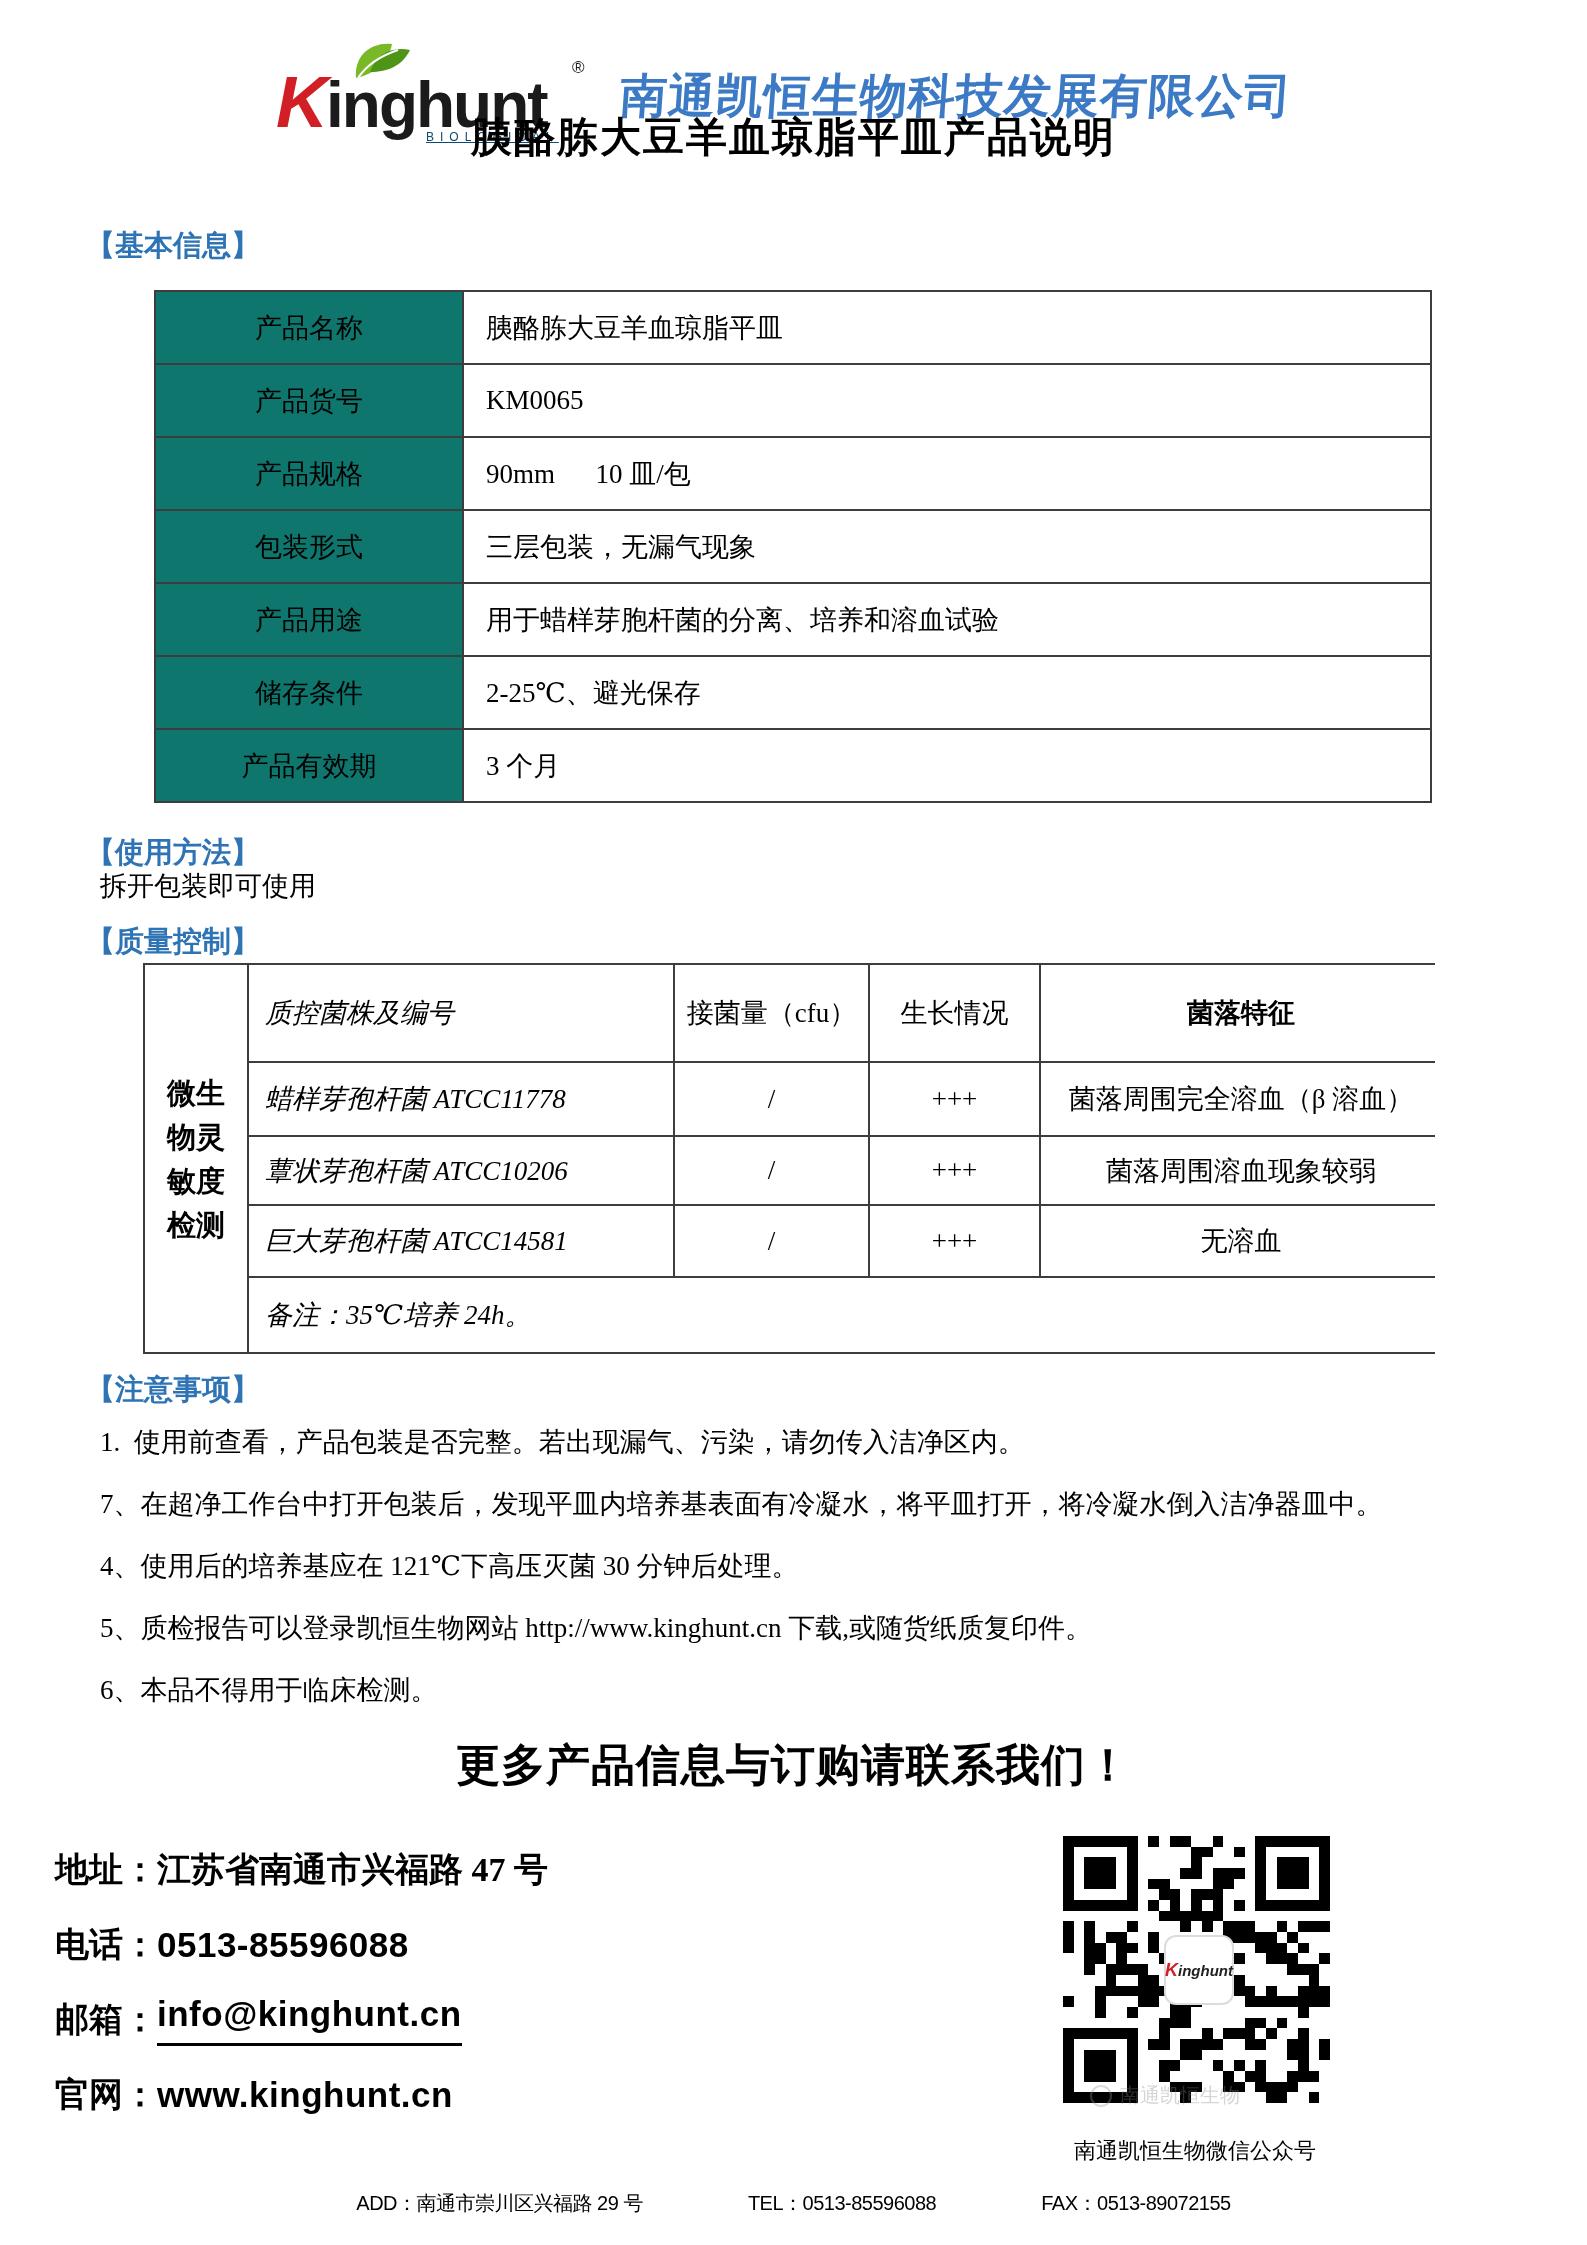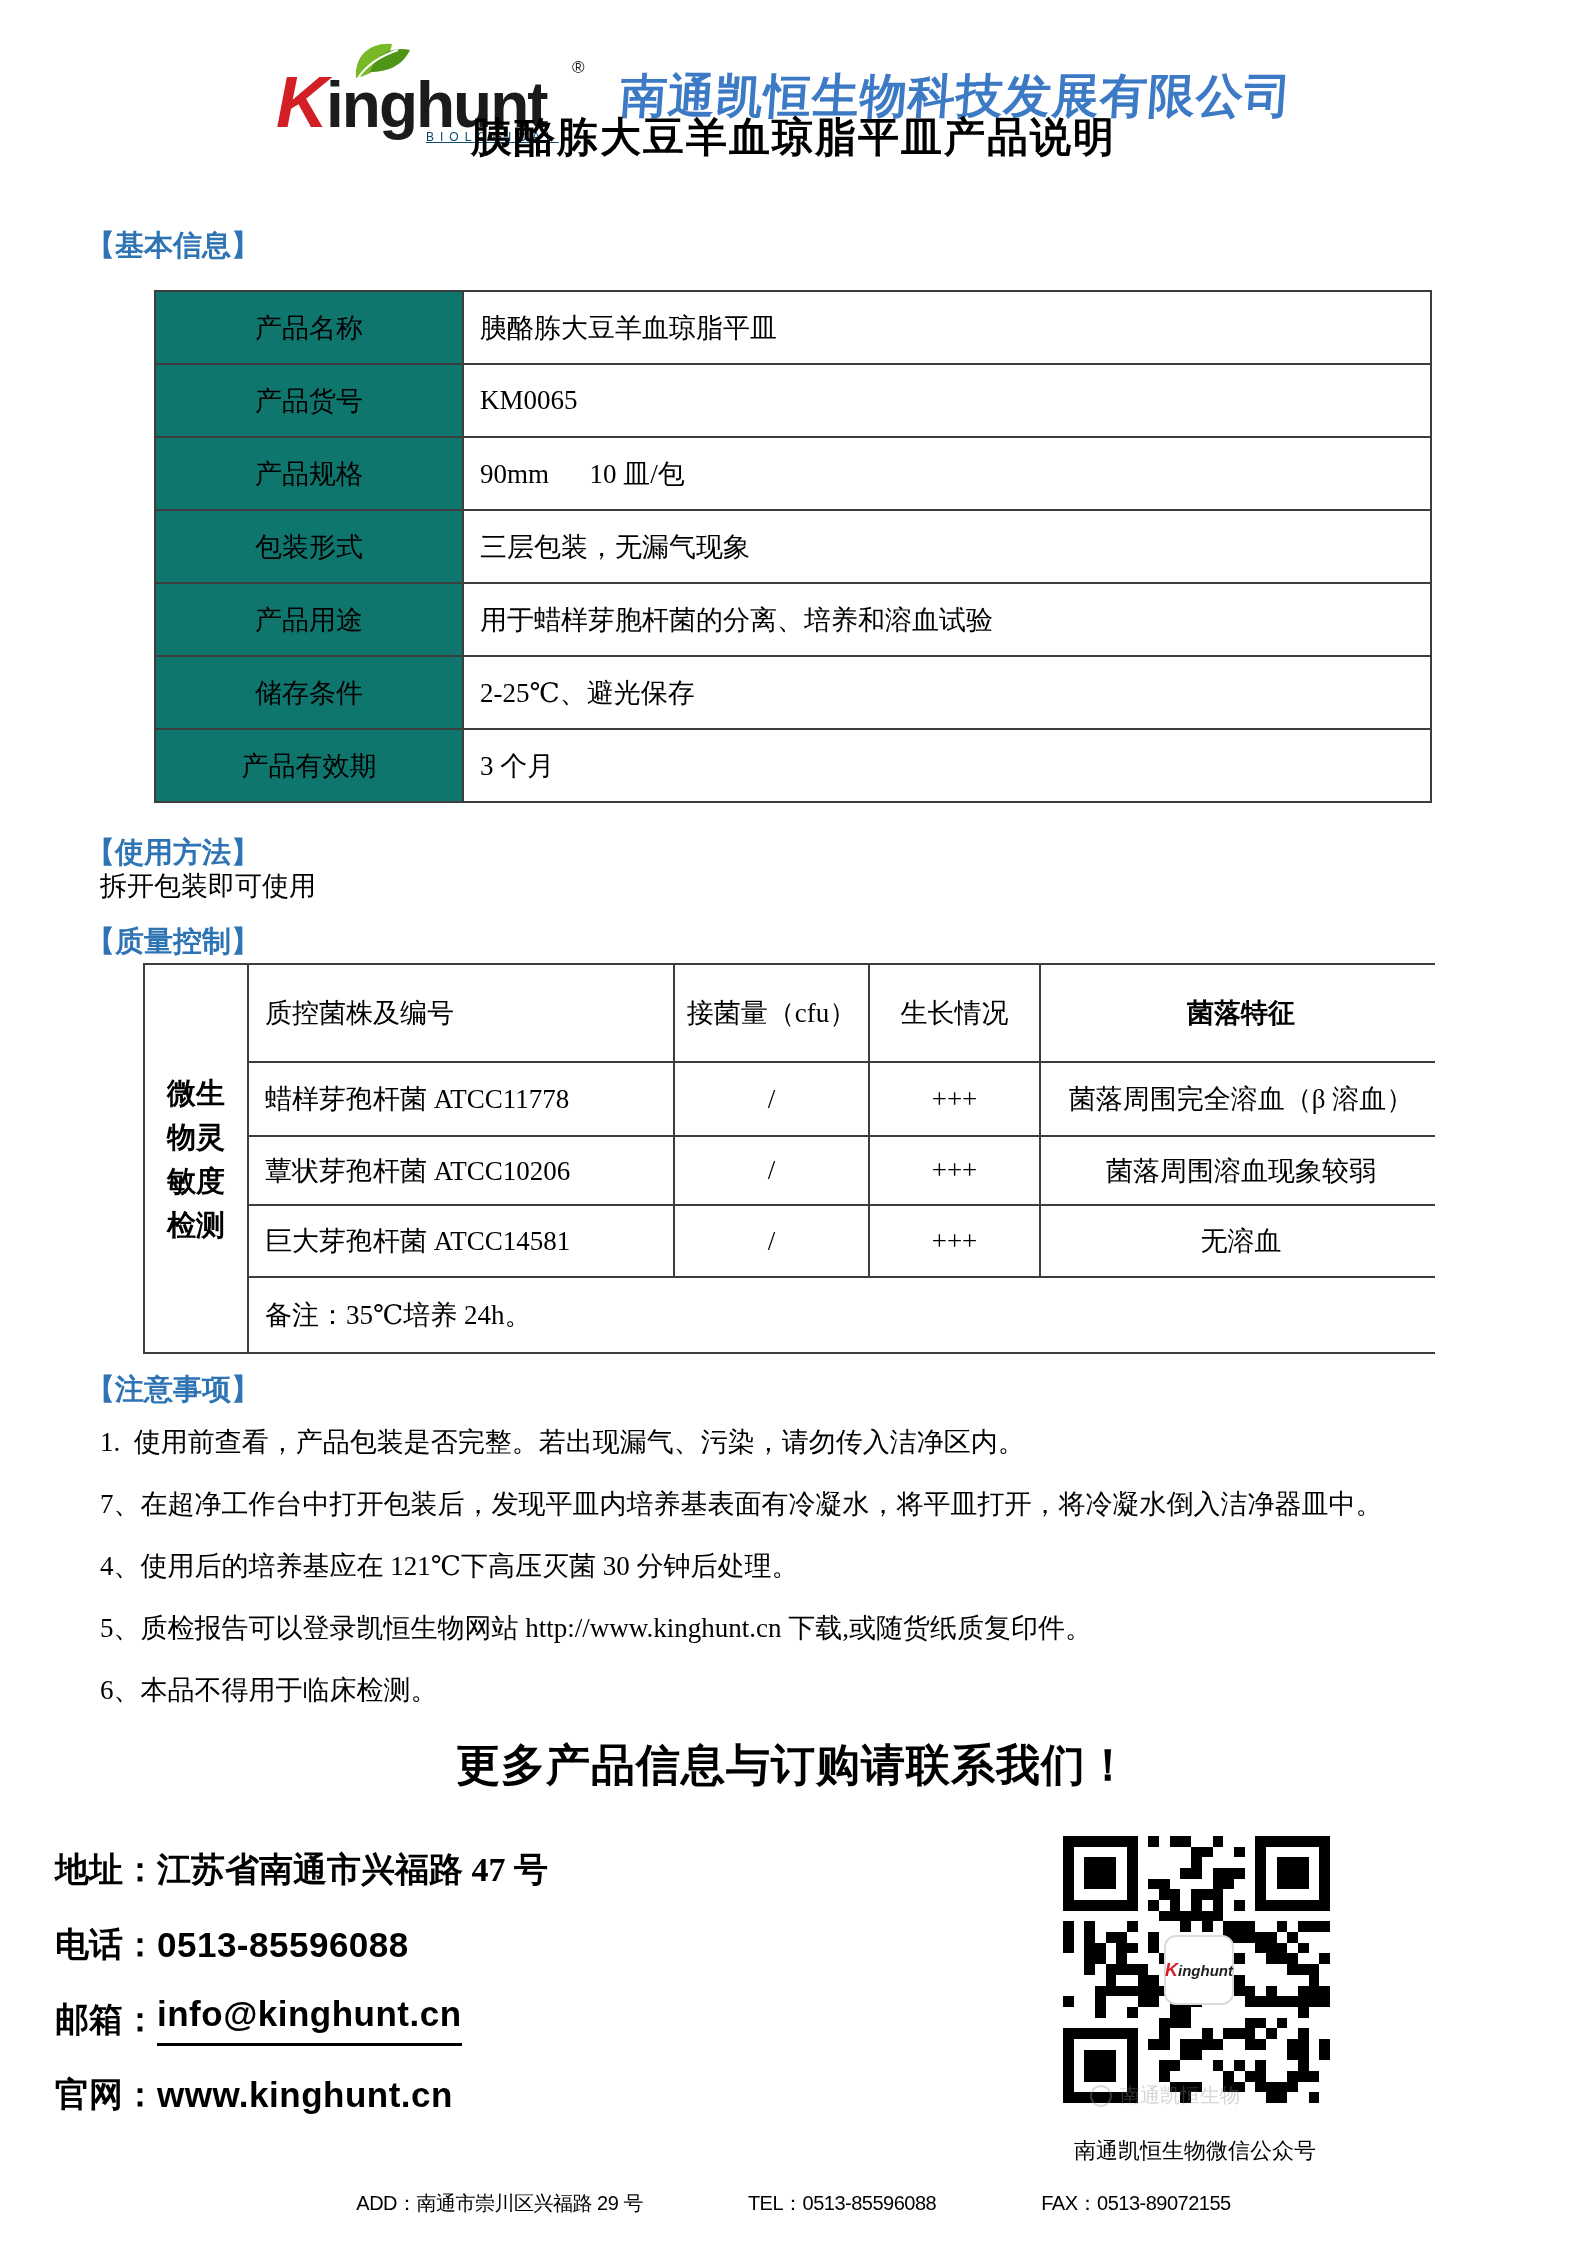--- a/index.html
+++ b/index.html
@@ -49,33 +49,33 @@
 
   
   #basic-table{left:154px;top:290px;width:1278px;border-collapse:collapse;}
   #basic-table td{
     border:2px solid #3d3d3d;height:69px;font-size:27px;
     white-space:pre-wrap;
   }
   #basic-table td.lbl{
     width:304px;background:#0f766e;text-align:center;
   }
-  #basic-table td.val{padding-left:16px;}
+  #basic-table td.val{padding-left:22px;}
 
   
   #qc-table{
     left:143px;top:963px;width:1288px;
     display:grid;
     grid-template-columns:102px 424px 193px 169px 400px;
     grid-template-rows:96px 72px 67px 70px 74px;
     background:#3d3d3d;gap:2px;border:2px solid #3d3d3d;
     font-size:27px;
   }
   #qc-table .cell{background:#fff;display:flex;align-items:center;}
-  .c-left{justify-content:flex-start;padding-left:16px;}
+  .c-left{justify-content:flex-start;padding-left:16px;font-style:italic;}
   .c-center{justify-content:center;text-align:center;}
   .qc-rowlabel{
     grid-row:1 / span 5;
     font-weight:700;font-size:29px;line-height:44px;
     text-align:center;justify-content:center;
     padding:0 12px;word-break:break-all;
   }
   .qc-colhead-bold{font-weight:700;}
   .qc-remark{grid-column:2 / span 4;}
 

